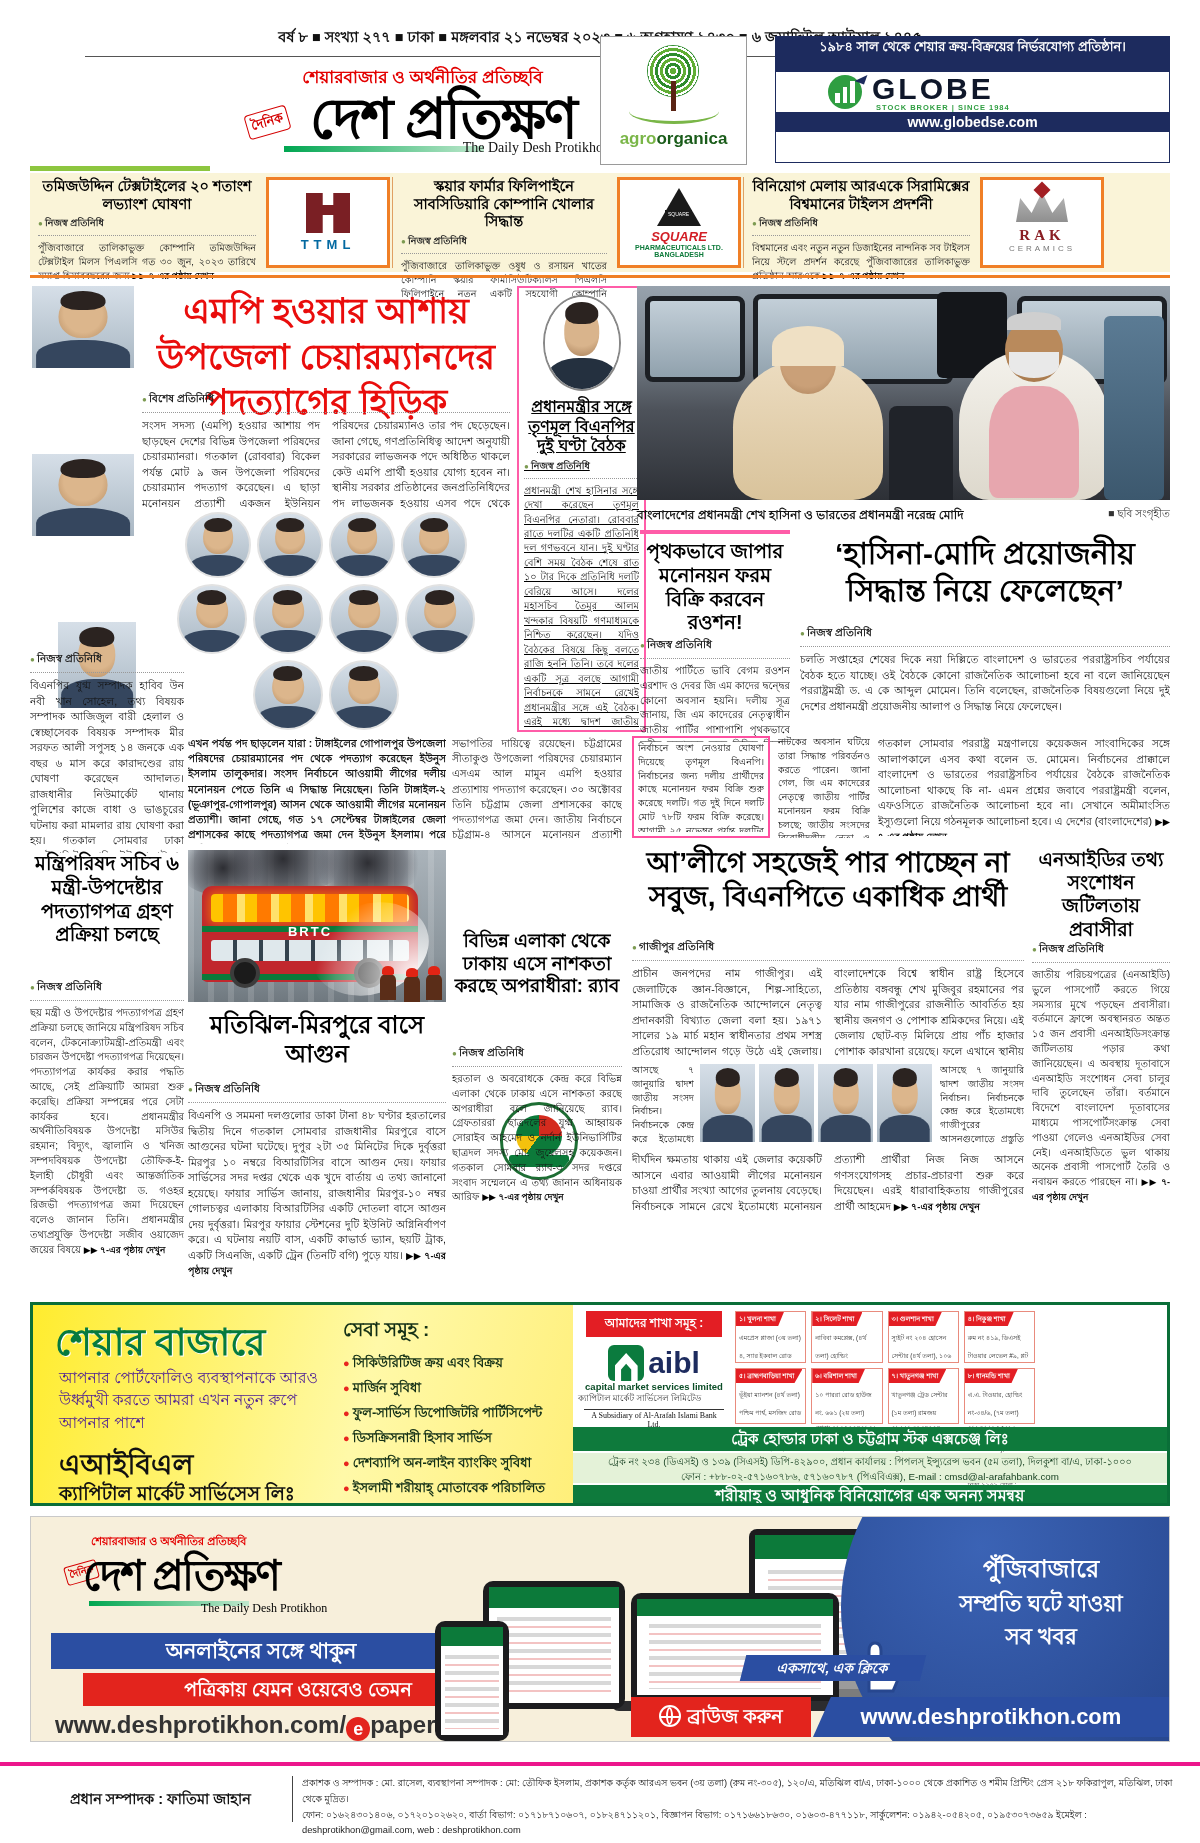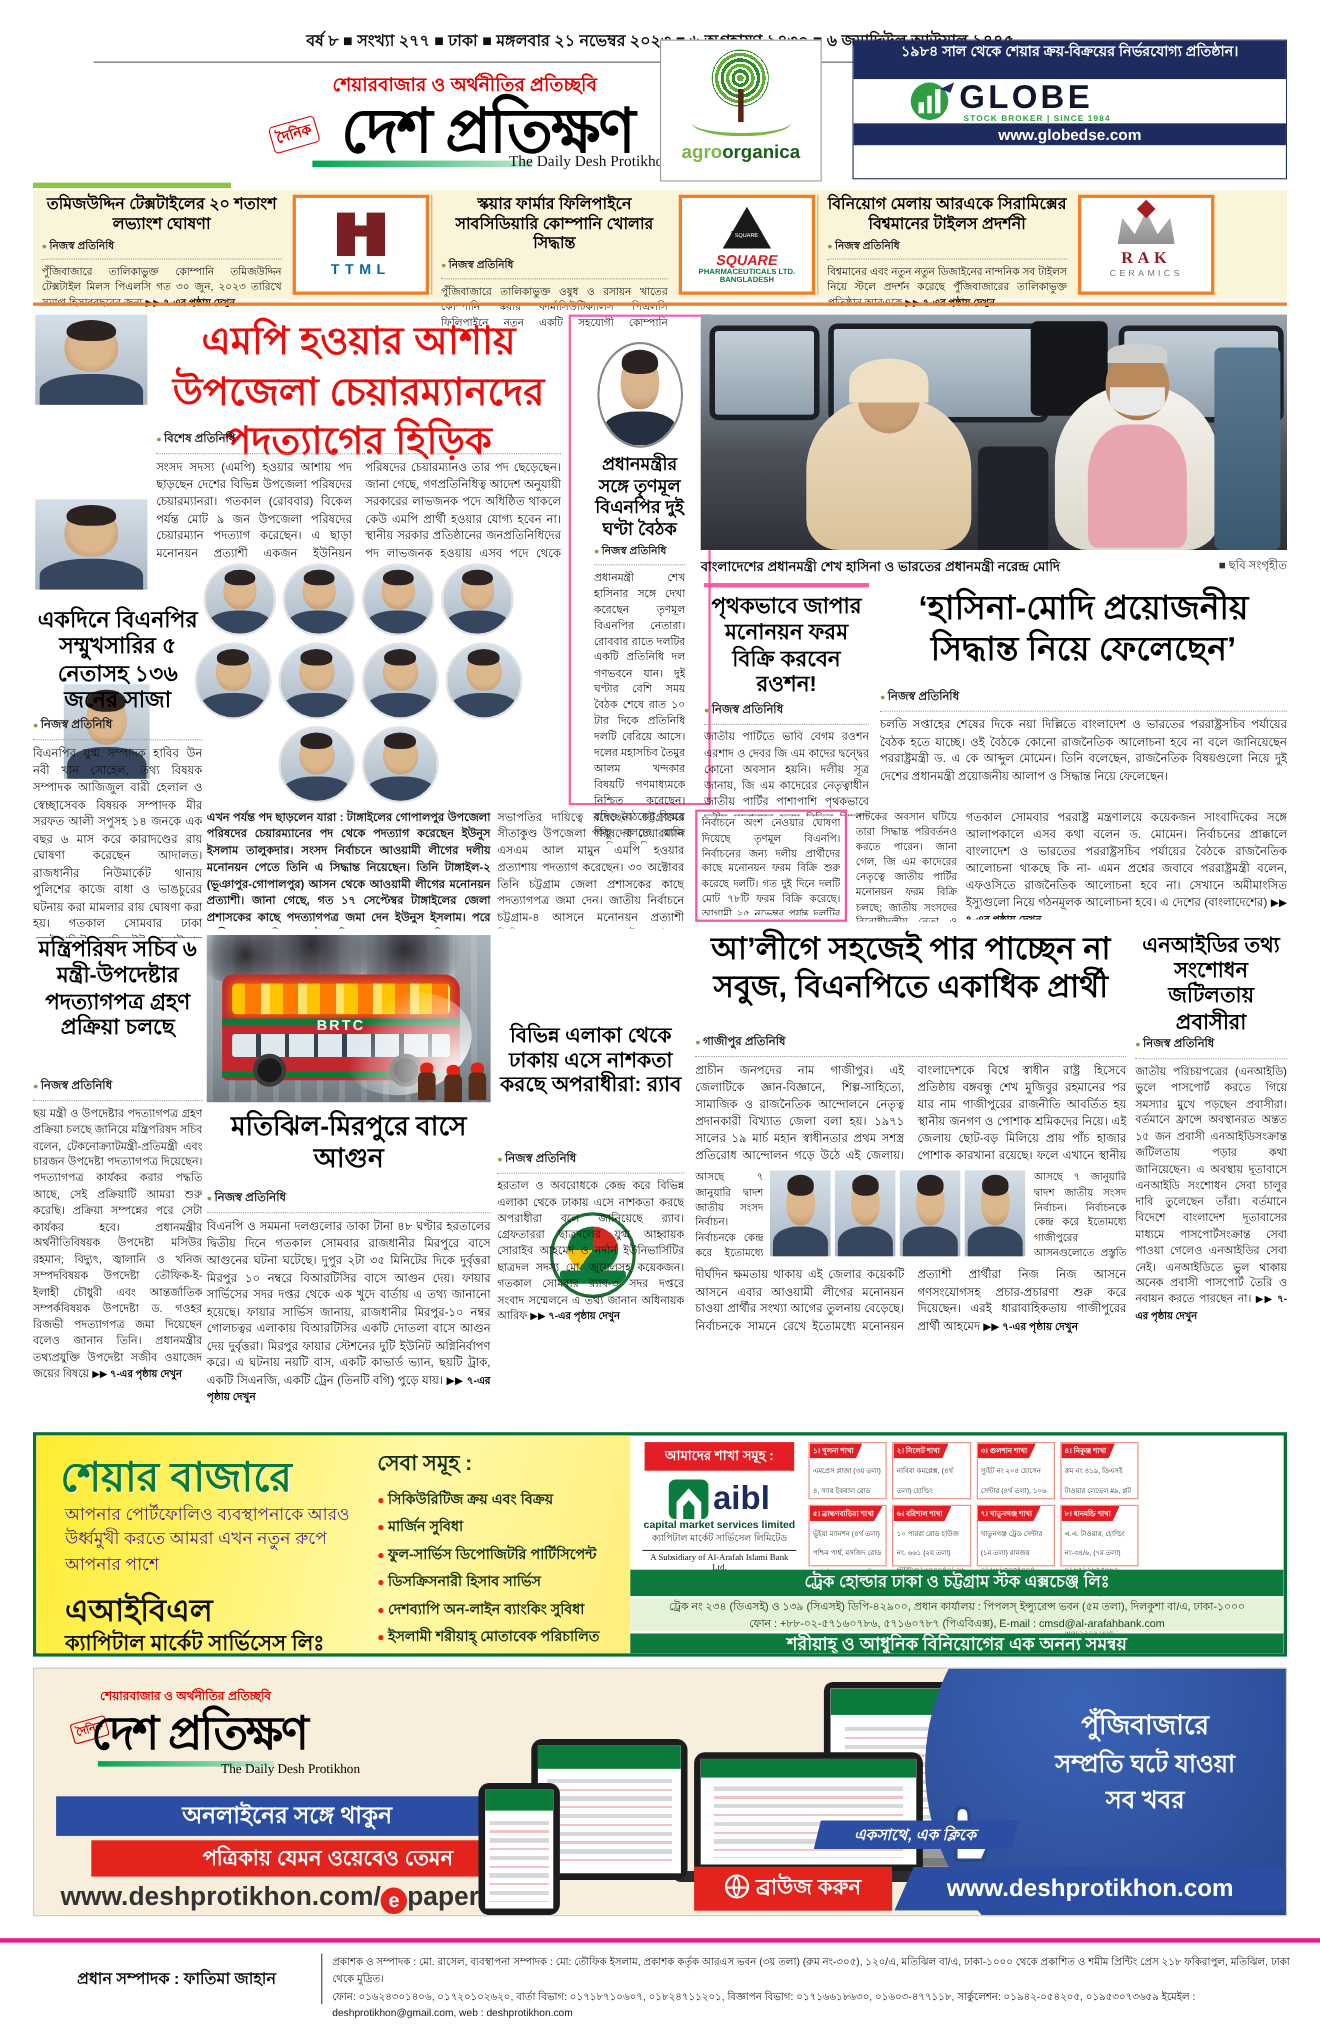--- a/index.html
+++ b/index.html
@@ -158,21 +158,20 @@
       <i class="bd"></i>
     </div>
   <div class="abs pic" style="left:32px;top:372px;width:102px;height:82px;">
       <i class="hd"></i>
       <i class="bd"></i>
     </div>
   <div class="abs pic" style="left:58px;top:458px;width:78px;height:86px;">
       <i class="hd"></i>
       <i class="bd"></i>
     </div>
-  <div class="abs hl" style="left:30px;top:552px;width:154px;font-size:20px;">একদিনে বিএনপির সম্মুখসারির ৫ নেতাসহ ১৩৬ জনের সাজা</div>
   <div class="abs" style="left:30px;top:648px;width:154px;">
     <div class="byline">নিজস্ব প্রতিনিধি</div>
     <div class="body" style="height:175px;"><span>বিএনপির যুগ্ম সম্পাদক হাবিব উন নবী খান সোহেল, তথ্য বিষয়ক সম্পাদক আজিজুল বারী হেলাল ও স্বেচ্ছাসেবক বিষয়ক সম্পাদক মীর সরফত আলী সপুসহ ১৪ জনকে এক বছর ৬ মাস করে কারাদণ্ডের রায় ঘোষণা করেছেন আদালত। রাজধানীর নিউমার্কেট থানায় পুলিশের কাজে বাধা ও ভাঙচুরের ঘটনায় করা মামলার রায় ঘোষণা করা হয়। গতকাল সোমবার ঢাকা মেট্রোপলিটন ম্যাজিস্ট্রেট আতাউল্লাহ এ রায় ঘোষণা করেন। রায় ঘোষণার সময় আসামিরা পলাতক থাকায় তাদের বিরুদ্ধে সাজাসহ</span>
       </div>
   </div>
 
   <div class="abs hl red-hl" style="left:140px;top:288px;width:372px;font-size:35px;line-height:1.3;">এমপি হওয়ার আশায় উপজেলা চেয়ারম্যানদের পদত্যাগের হিড়িক</div>
   <div class="abs" style="left:142px;top:388px;width:368px;">
     <div class="byline">বিশেষ প্রতিনিধি</div>
     <div class="body" style="height:108px;column-count:2;column-gap:12px;">
@@ -217,21 +216,21 @@
     <div class="pic round" style="width:66px;height:66px;">
         <i class="hd"></i>
         <i class="bd"></i>
       </div>
     <div class="pic round" style="width:66px;height:66px;">
         <i class="hd"></i>
         <i class="bd"></i>
       </div>
   </div>
 
-  <div class="abs" style="left:517px;top:286px;width:129px;height:446px;border:2px solid #ff5ca8;box-sizing:border-box;padding:21px;">
+  <div class="abs" style="left:517px;top:286px;width:129px;height:446px;border:2px solid #ff5ca8;box-sizing:border-box;padding:5px;text-decoration:underline;">
     <div style="width:74px;height:92px;margin:2px auto 6px;border:2px solid #888;border-radius:50%;position:relative;overflow:hidden;background:#fff;">
       <div class="pic" style="position:absolute;inset:0;background:#fff;">
           <i class="hd" style="background:radial-gradient(circle at 50% 44%,#d9b48c 55%,#a8805a);"></i>
           <i class="bd" style="background:#24303f;"></i>
         </div>
     </div>
     <div class="hl" style="font-size:16px;">প্রধানমন্ত্রীর সঙ্গে তৃণমূল বিএনপির দুই ঘণ্টা বৈঠক</div>
     <div class="byline" style="font-size:9.5px;">নিজস্ব প্রতিনিধি</div>
     <div class="body" style="font-size:9.8px;height:248px;">প্রধানমন্ত্রী শেখ হাসিনার সঙ্গে দেখা করেছেন তৃণমূল বিএনপির নেতারা। রোববার রাতে দলটির একটি প্রতিনিধি দল গণভবনে যান। দুই ঘণ্টার বেশি সময় বৈঠক শেষে রাত ১০ টার দিকে প্রতিনিধি দলটি বেরিয়ে আসে। দলের মহাসচিব তৈমুর আলম খন্দকার বিষয়টি গণমাধ্যমকে নিশ্চিত করেছেন। যদিও বৈঠকের বিষয়ে কিছু বলতে রাজি হননি তিনি। তবে দলের একটি সূত্র বলছে আগামী নির্বাচনকে সামনে রেখেই প্রধানমন্ত্রীর সঙ্গে এই বৈঠক। এরই মধ্যে দ্বাদশ জাতীয় সংসদ</div>
   </div>
@@ -396,21 +395,21 @@
       </ul>
     </div>
 
     <div class="abs" style="left:545px;top:4px;width:152px;">
       <div style="background:#e31e24;color:#fff;font-size:12px;font-weight:bold;text-align:center;padding:3px 2px;margin:2px 8px;">আমাদের শাখা সমূহ :</div>
       <div style="display:flex;align-items:center;justify-content:center;gap:4px;margin-top:8px;">
         <div class="aibl-mark" style="width:36px;height:36px;"></div>
         <span style="font-size:30px;font-weight:bold;color:#1d2b5e;">aibl</span>
       </div>
       <div style="font-size:9.5px;text-align:center;color:#0b4d27;font-weight:bold;">capital market services limited</div>
-      <div style="font-size:8.5px;text-align:center;color:#333;">ক্যাপিটাল মার্কেট সার্ভিসেল লিমিটেড</div>
+      <div style="font-size:8.5px;text-align:left;color:#333;">ক্যাপিটাল মার্কেট সার্ভিসেল লিমিটেড</div>
       <div style="font-size:8px;text-align:center;color:#111;font-family:'Liberation Serif',serif;border-top:1px solid #333;border-bottom:1px solid #333;margin:3px 6px 0;padding:1px 0;">A Subsidiary of Al-Arafah Islami Bank Ltd.</div>
     </div>
 
     <div class="abs" style="left:702px;top:6px;width:300px;display:grid;grid-template-columns:repeat(4,1fr);gap:5px;">
       <div class="branch" style="height:52px;"><span class="bt">১। খুলনা শাখা</span><span class="bx">এমপ্রেস প্লাজা (৩য় তলা) ৪, স্যার ইকবাল রোড খুলনা-৯০০০ মোবা: ০১৭৪৮২৬৪২৭০</span></div>
       <div class="branch" style="height:52px;"><span class="bt">২। সিলেট শাখা</span><span class="bx">নাবিবা কমপ্লেক্স, (৪র্থ তলা) হোল্ডিং নং-৪৮৭৭,৪৮৭৬ এয়ারপোর্ট রোড, আম্বরখানা সিলেট-৩১০০ মোবা: ০১৬৭০০৪০১০৬</span></div>
       <div class="branch" style="height:52px;"><span class="bt">৩। গুলশান শাখা</span><span class="bx">স্যুইট নং ২০৪ হোসেন সেন্টার (৪র্থ তলা), ১০৬ গুলশান এভিনিউ গুলশান, ঢাকা-১২১২ মোবা: ০১৬৬১৩০৩৪০০৪</span></div>
       <div class="branch" style="height:52px;"><span class="bt">৪। নিকুঞ্জ শাখা</span><span class="bx">রুম নং ৪১৯, ডিএসই টাওয়ার লেভেল #৯, প্লট #৪৬, রোড #২১ নিকুঞ্জ-২, ঢাকা-১২২৯ মোবা: ০১৮৭১৯৮৭৫৬৮২</span></div>
       <div class="branch" style="height:56px;"><span class="bt">৫। ব্রাহ্মণবাড়িয়া শাখা</span><span class="bx">ভূঁইয়া ম্যানশন (৪র্থ তলা) পশ্চিম পার্শ্ব, মসজিদ রোড ওয়ার্ড # ৪, ব্রাহ্মণবাড়িয়া মোবা: ০১৭২৬০২৯৬৬৩</span></div>
       <div class="branch" style="height:56px;"><span class="bt">৬। বরিশাল শাখা</span><span class="bx">১০ পাররা রোড হাউজ নং. ৬৬১ (২য় তলা) উত্তর-দিক, বরিশাল-৮২০০ মোবা: ০১৭১৯১৬৮৩০১৮</span></div>

